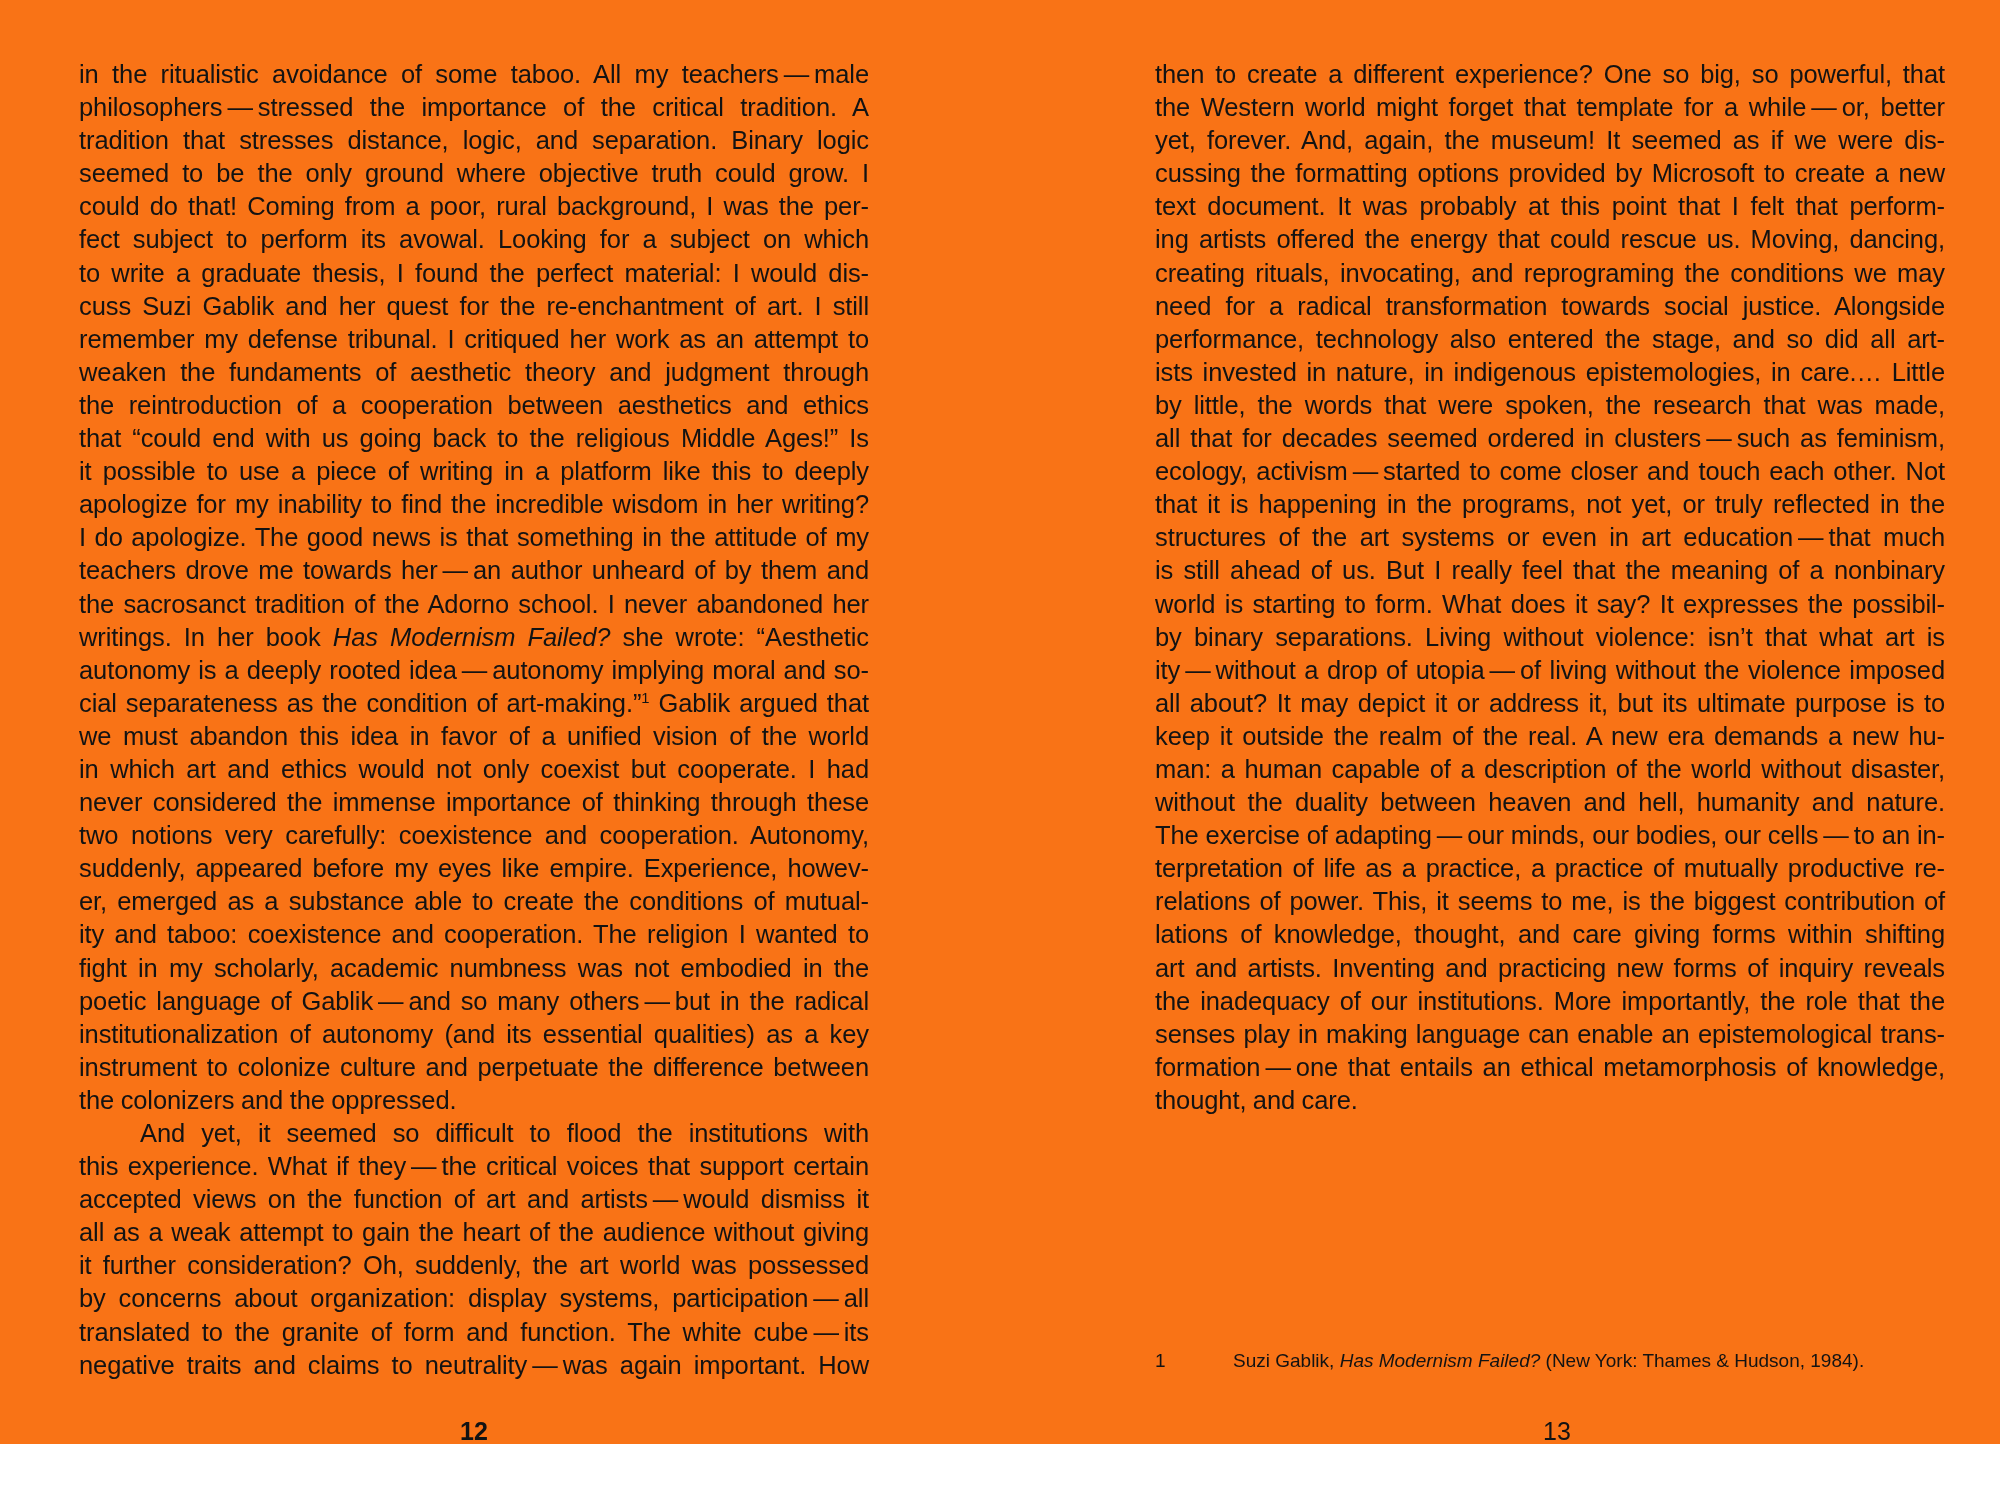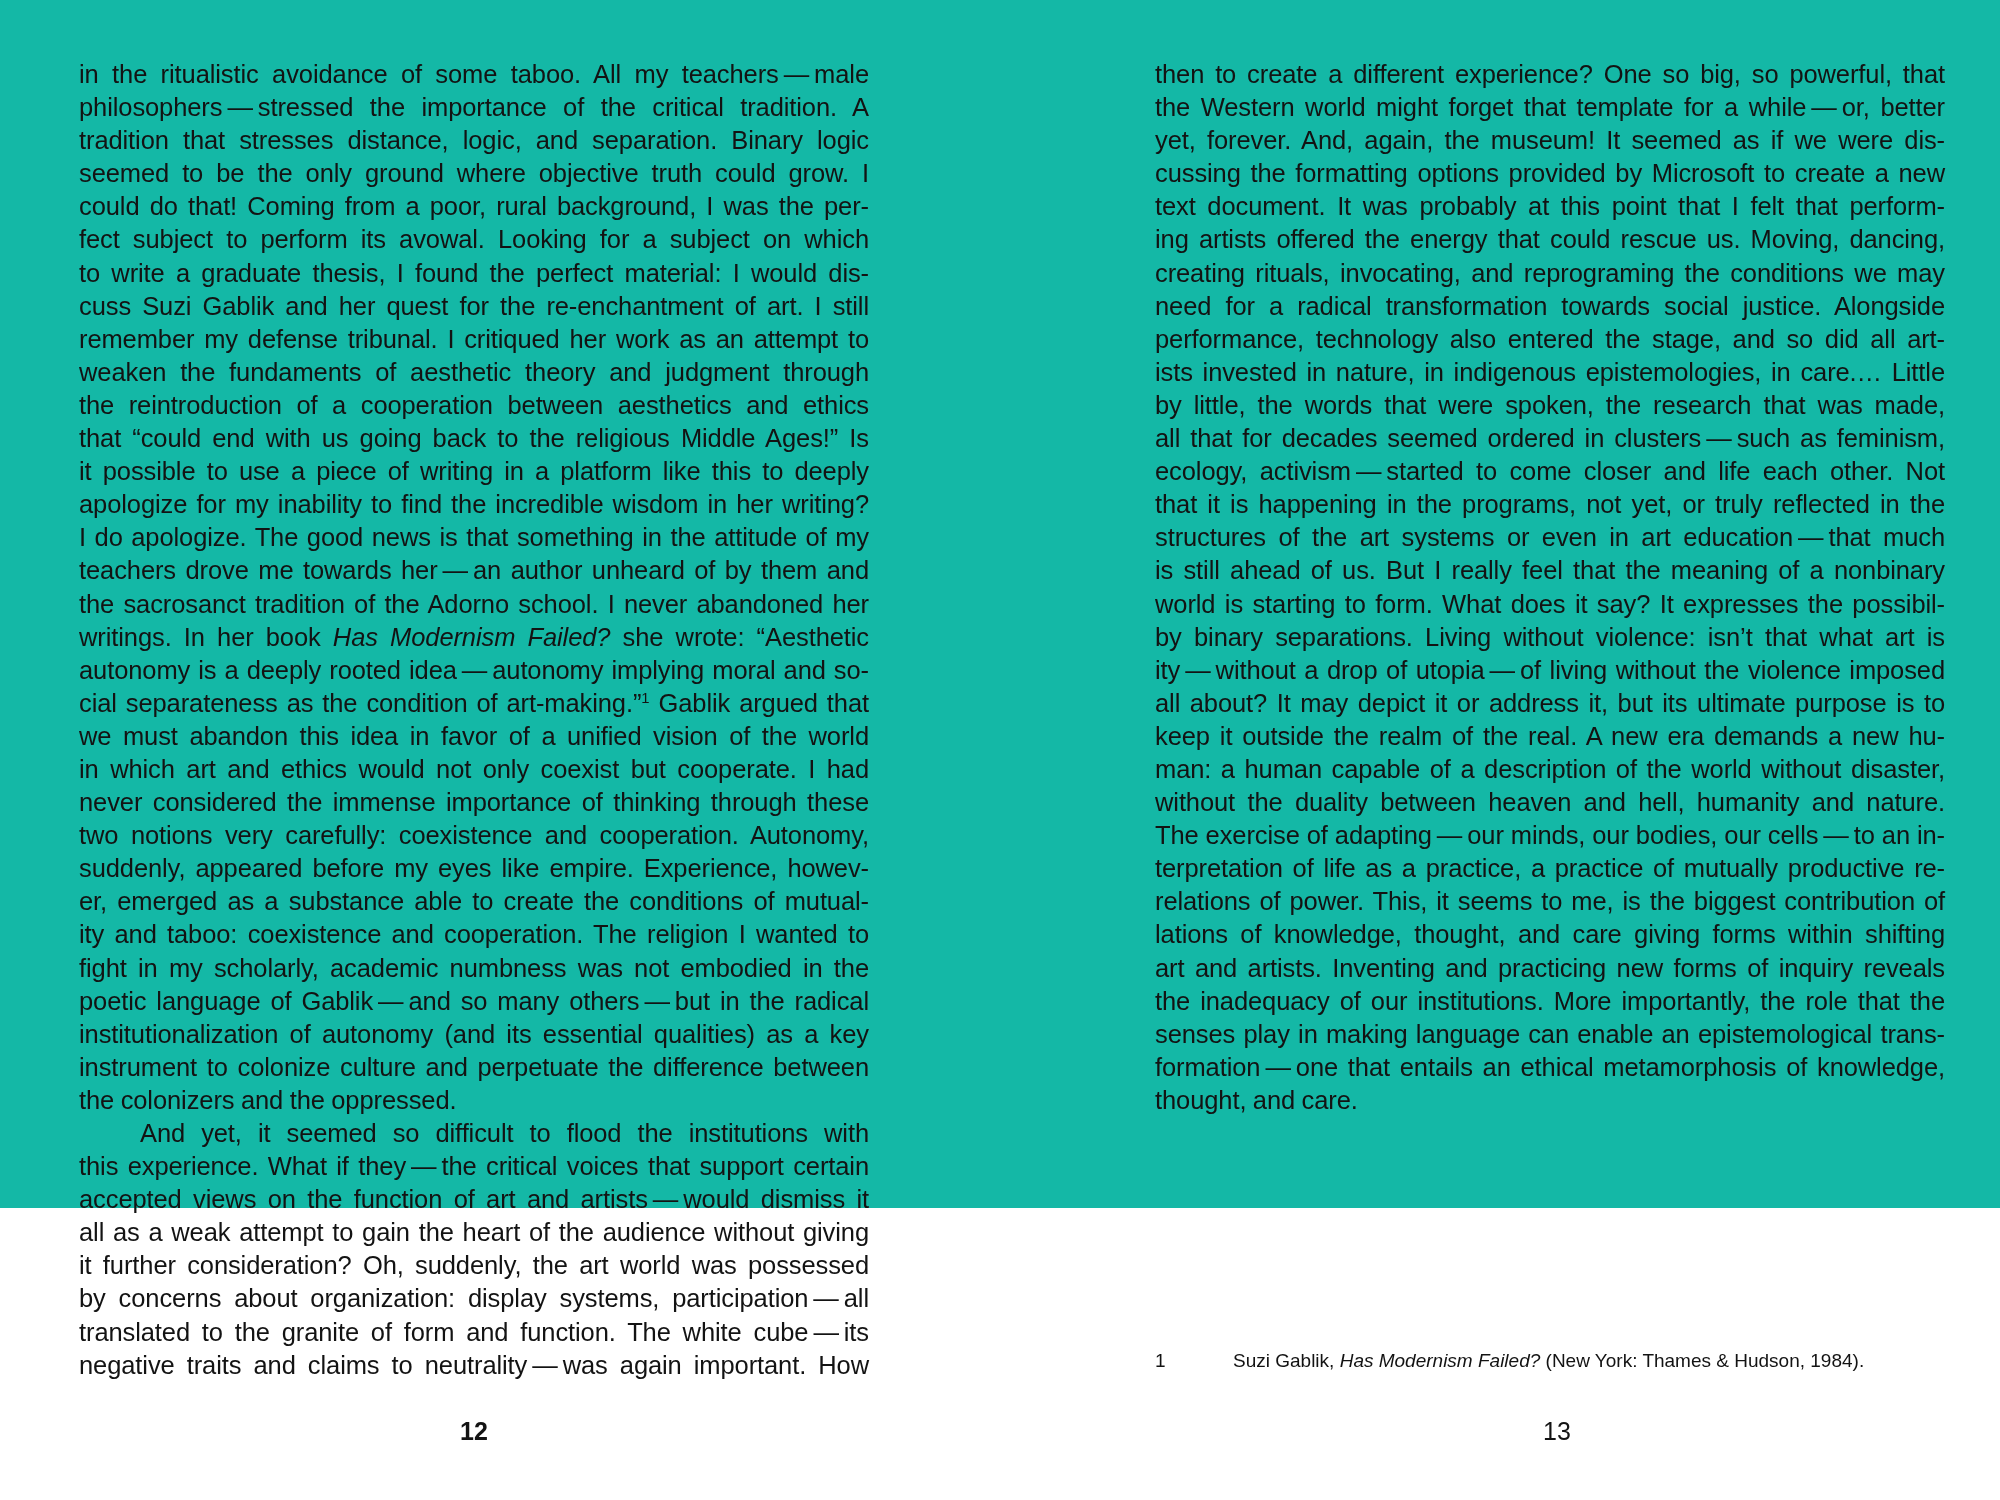--- a/index.html
+++ b/index.html
@@ -12,22 +12,22 @@
     height: 1500px;
     position: relative;
     font-family: "Liberation Sans", sans-serif;
     color: #131313;
     overflow: hidden;
   }
   .spread {
     position: absolute;
     left: 0; top: 0;
     width: 2000px;
-    height: 1208px;
-    background: #14b8a6;
+    height: 1444px;
+    background: #f97316;
   }
   .page {
     position: absolute;
     top: 0;
     width: 1000px;
     height: 1500px;
   }
   .page.left  { left: 0; }
   .page.right { left: 1000px; }
 
@@ -142,21 +142,21 @@
         <div class="line">yet, forever. And, again, the museum! It seemed as if we were dis-</div>
         <div class="line">cussing the formatting options provided by Microsoft to create a new</div>
         <div class="line">text document. It was probably at this point that I felt that perform-</div>
         <div class="line">ing artists offered the energy that could rescue us. Moving, dancing,</div>
         <div class="line">creating rituals, invocating, and reprograming the conditions we may</div>
         <div class="line">need for a radical transformation towards social justice. Alongside</div>
         <div class="line">performance, technology also entered the stage, and so did all art-</div>
         <div class="line">ists invested in nature, in indigenous epistemologies, in care.… Little</div>
         <div class="line">by little, the words that were spoken, the research that was made,</div>
         <div class="line">all that for decades seemed ordered in clusters — such as feminism,</div>
-        <div class="line">ecology, activism — started to come closer and life each other. Not</div>
+        <div class="line">ecology, activism — started to come closer and touch each other. Not</div>
         <div class="line">that it is happening in the programs, not yet, or truly reflected in the</div>
         <div class="line">structures of the art systems or even in art education — that much</div>
         <div class="line">is still ahead of us. But I really feel that the meaning of a nonbinary</div>
         <div class="line">world is starting to form. What does it say? It expresses the possibil-</div>
         <div class="line">by binary separations. Living without violence: isn’t that what art is</div>
         <div class="line">ity — without a drop of utopia — of living without the violence imposed</div>
         <div class="line">all about? It may depict it or address it, but its ultimate purpose is to</div>
         <div class="line">keep it outside the realm of the real. A new era demands a new hu-</div>
         <div class="line">man: a human capable of a description of the world without disaster,</div>
         <div class="line">without the duality between heaven and hell, humanity and nature.</div>

